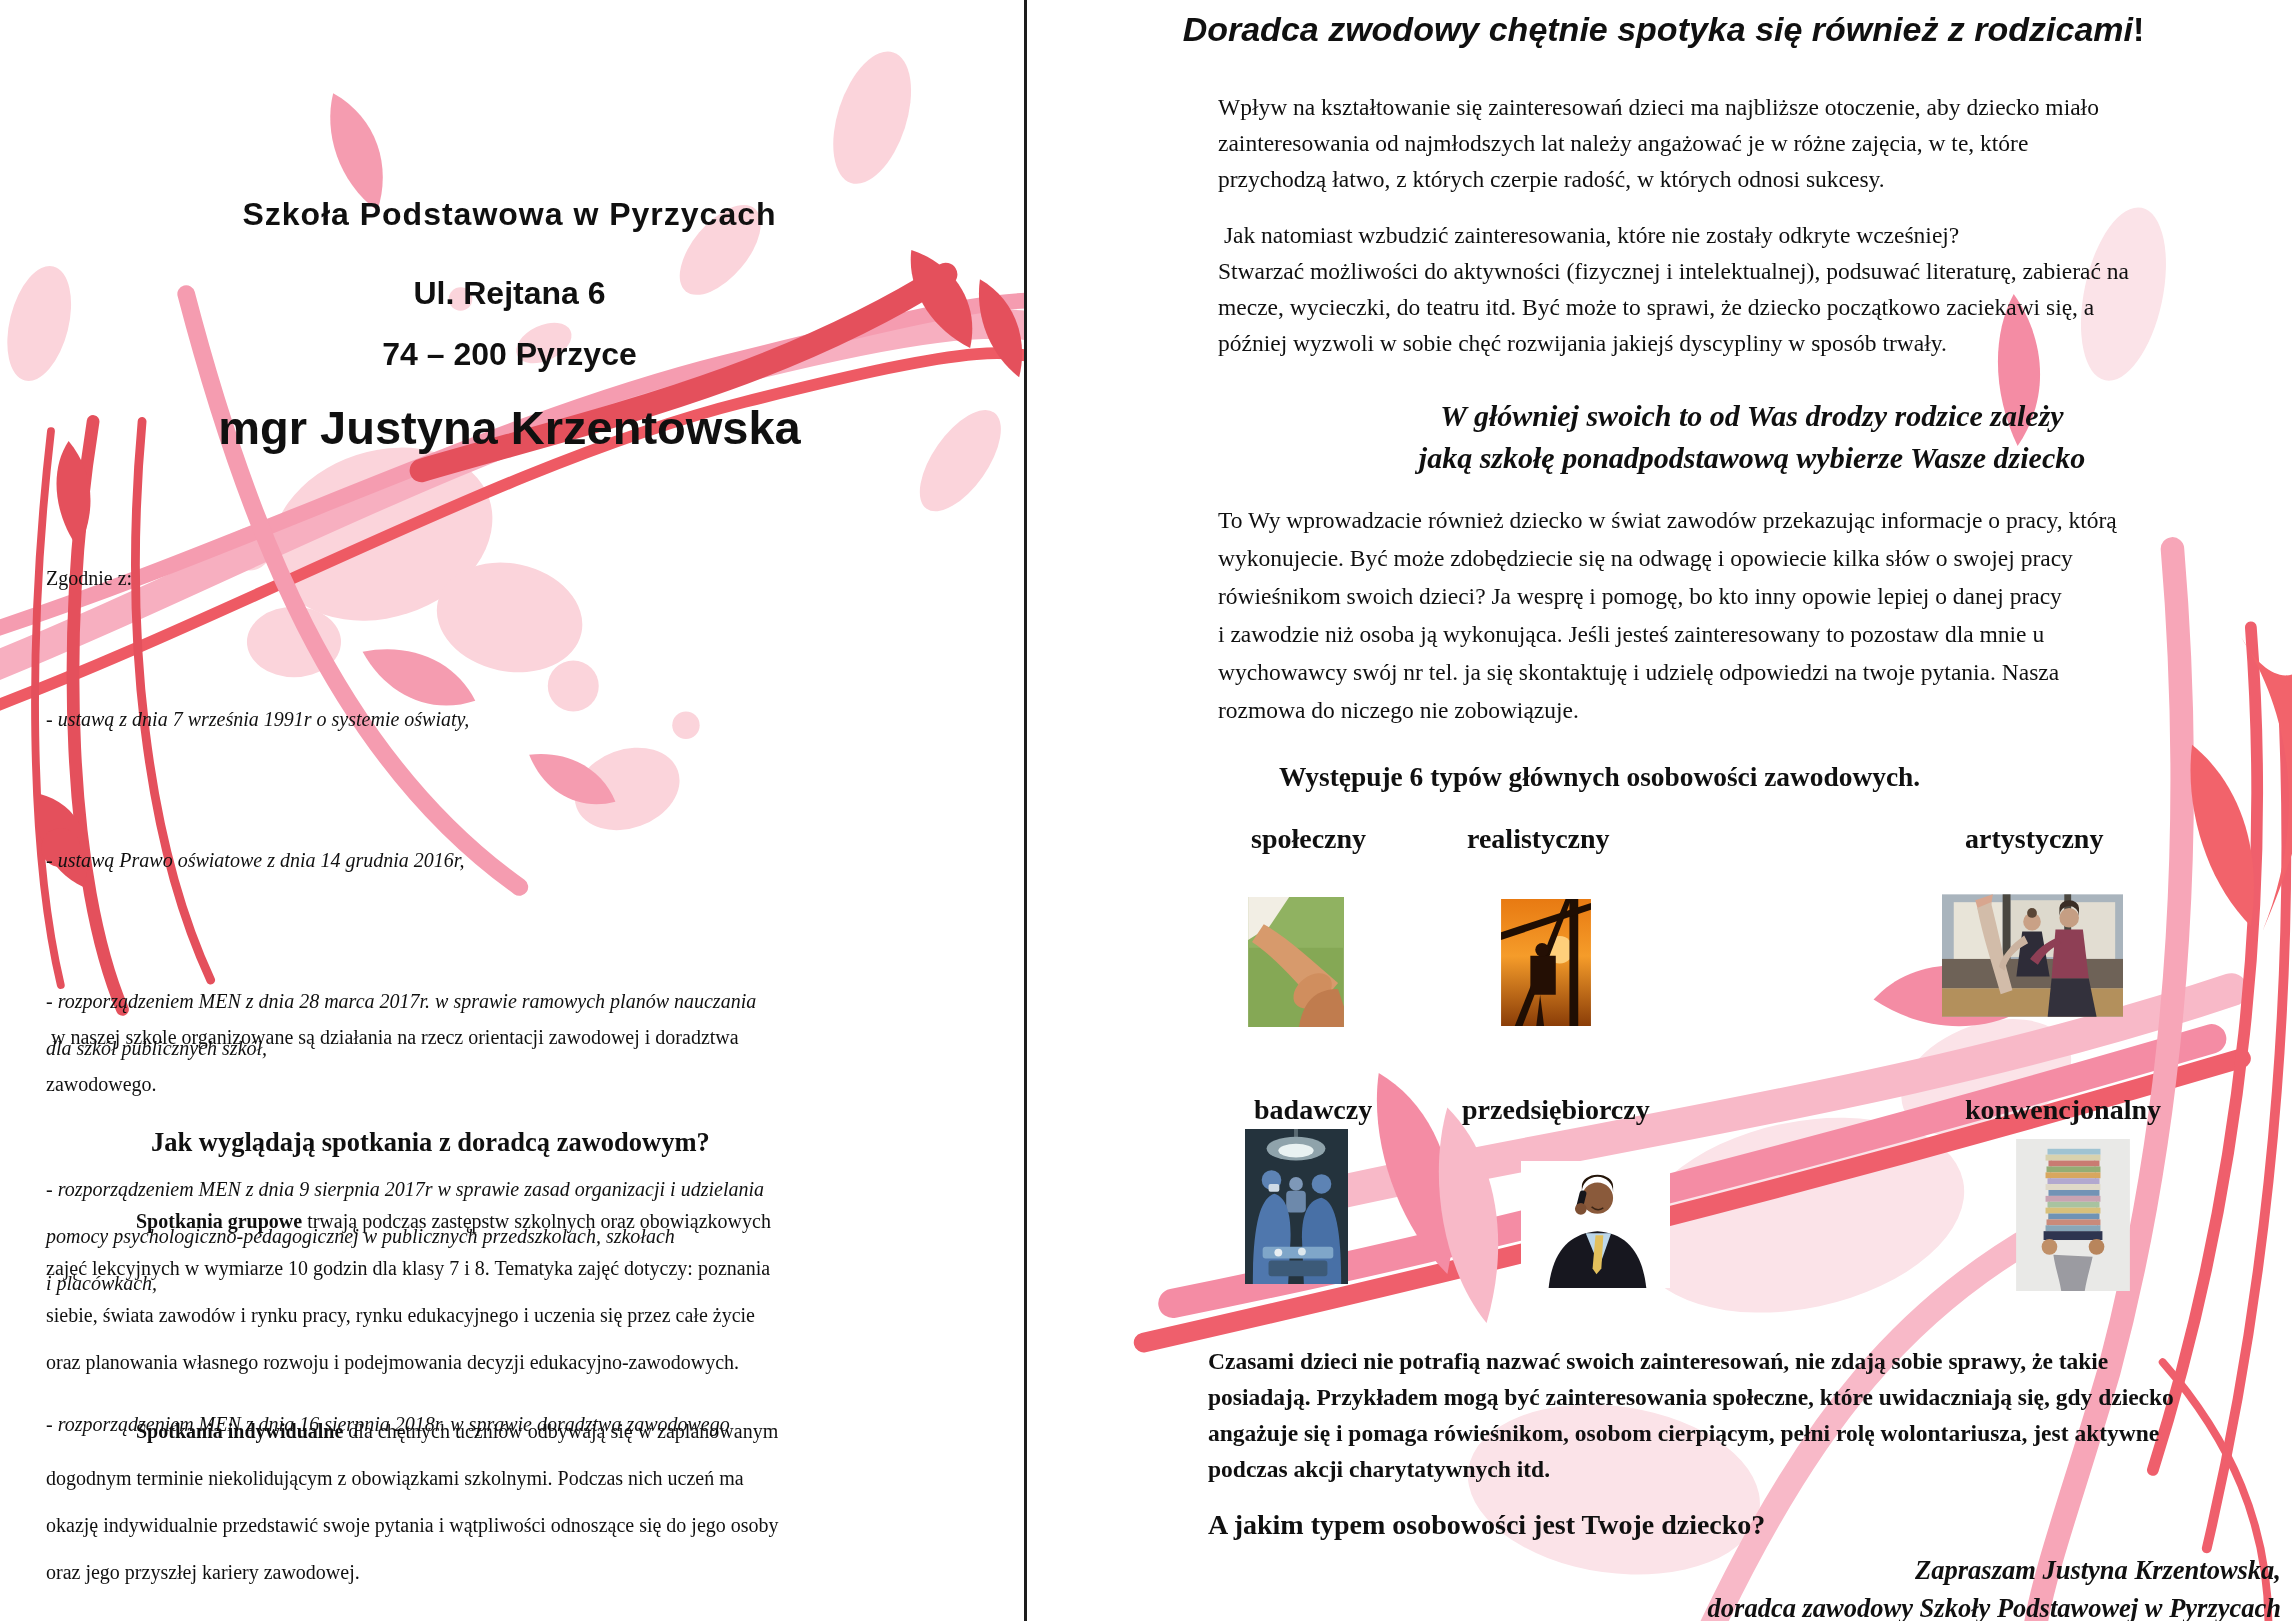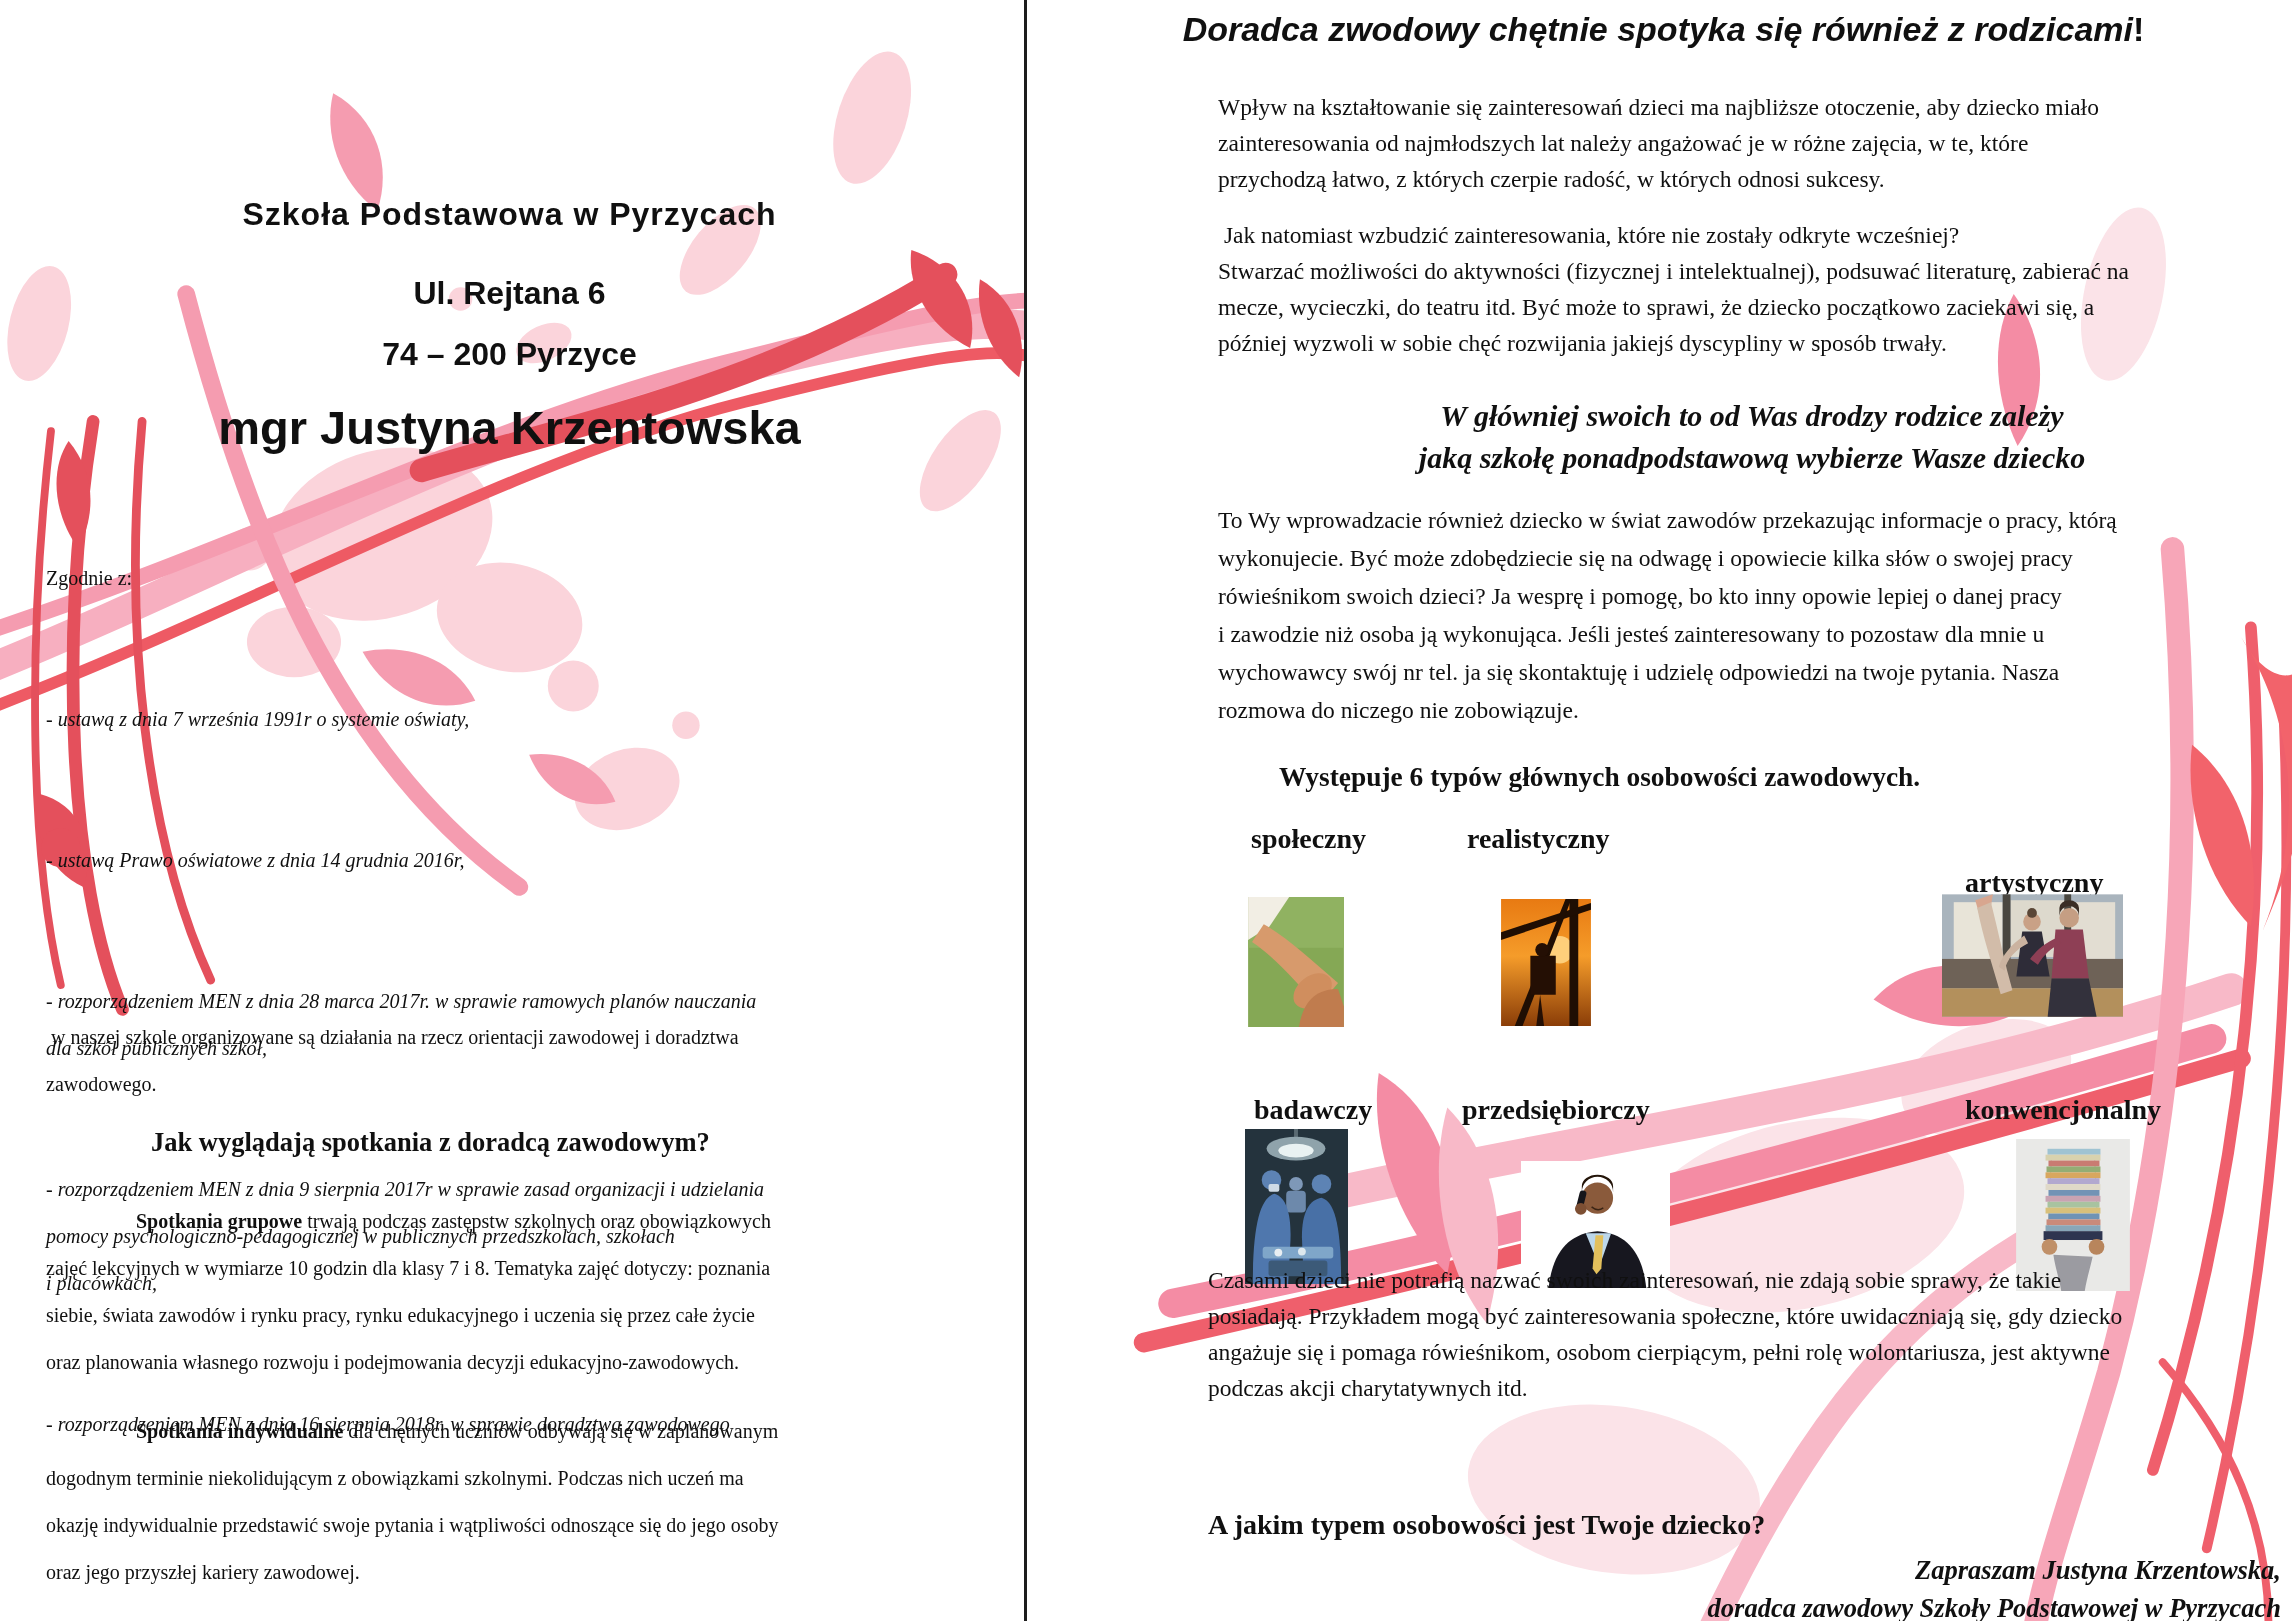--- a/index.html
+++ b/index.html
@@ -156,21 +156,21 @@
 wykonujecie. Być może zdobędziecie się na odwagę i opowiecie kilka słów o swojej pracy
 rówieśnikom swoich dzieci? Ja wesprę i pomogę, bo kto inny opowie lepiej o danej pracy
 i zawodzie niż osoba ją wykonująca. Jeśli jesteś zainteresowany to pozostaw dla mnie u
 wychowawcy swój nr tel. ja się skontaktuję i udzielę odpowiedzi na twoje pytania. Nasza
 rozmowa do niczego nie zobowiązuje.</div>
 
     <div class="abs" style="left:253px;top:762px;font-size:27.4px;font-weight:bold;">Występuje 6 typów głównych osobowości zawodowych.</div>
 
     <div class="abs type-label" style="left:225px;top:823px;">społeczny</div>
     <div class="abs type-label" style="left:441px;top:823px;">realistyczny</div>
-    <div class="abs type-label" style="left:939px;top:823px;margin-top:44px;">artystyczny</div>
+    <div class="abs type-label" style="left:939px;top:823px;">artystyczny</div>
     <div class="abs type-label" style="left:228px;top:1094px;">badawczy</div>
     <div class="abs type-label" style="left:436px;top:1094px;">przedsiębiorczy</div>
     <div class="abs type-label" style="left:939px;top:1094px;">konwencjonalny</div>
 
     <div class="abs photo" style="left:222px;top:897px;width:96px;height:130px;">
       <svg width="96" height="130" viewBox="0 0 98 133">
         <rect width="98" height="133" fill="#85a855"></rect>
         <rect width="98" height="52" fill="#90b261"></rect>
         <path d="M0,0 H42 L22,30 L0,44 Z" fill="#f2eee4"></path>
         <path d="M16,28 C38,40 62,62 92,88 L72,112 C48,86 28,62 4,46 Z" fill="#d79a6c"></path>
@@ -276,21 +276,21 @@
         <rect x="33" y="76" width="52" height="6" fill="#6f93b5"></rect>
         <rect x="31" y="82" width="55" height="6" fill="#c98a7a"></rect>
         <rect x="30" y="88" width="56" height="6" fill="#88a6b8"></rect>
         <rect x="28" y="94" width="60" height="9" fill="#2e3550"></rect>
         <circle cx="34" cy="110" r="8" fill="#c09068"></circle>
         <circle cx="82" cy="110" r="8" fill="#b8855c"></circle>
         <path d="M38,118 C40,132 44,142 46,155 h24 C72,142 76,130 78,120 Z" fill="#9b9ba1"></path>
       </svg>
     </div>
 
-    <div class="abs body-r" style="left:182px;top:1262px;">Czasami dzieci nie potrafią nazwać swoich zainteresowań, nie zdają sobie sprawy, że takie
+    <div class="abs body-r" style="left:182px;top:1343px;font-weight:bold;">Czasami dzieci nie potrafią nazwać swoich zainteresowań, nie zdają sobie sprawy, że takie
 posiadają. Przykładem mogą być zainteresowania społeczne, które uwidaczniają się, gdy dziecko
 angażuje się i pomaga rówieśnikom, osobom cierpiącym, pełni rolę wolontariusza, jest aktywne
 podczas akcji charytatywnych itd.</div>
 
     <div class="abs" style="left:182px;top:1509px;font-size:28px;font-weight:bold;">A jakim typem osobowości jest Twoje dziecko?</div>
 
     <div class="abs" style="left:392px;top:1551px;width:863px;text-align:right;font-size:26.5px;line-height:38px;font-weight:bold;font-style:italic;">
       <div>Zapraszam Justyna Krzentowska,</div>
       <div>doradca zawodowy Szkoły Podstawowej w Pyrzycach</div>
     </div>

